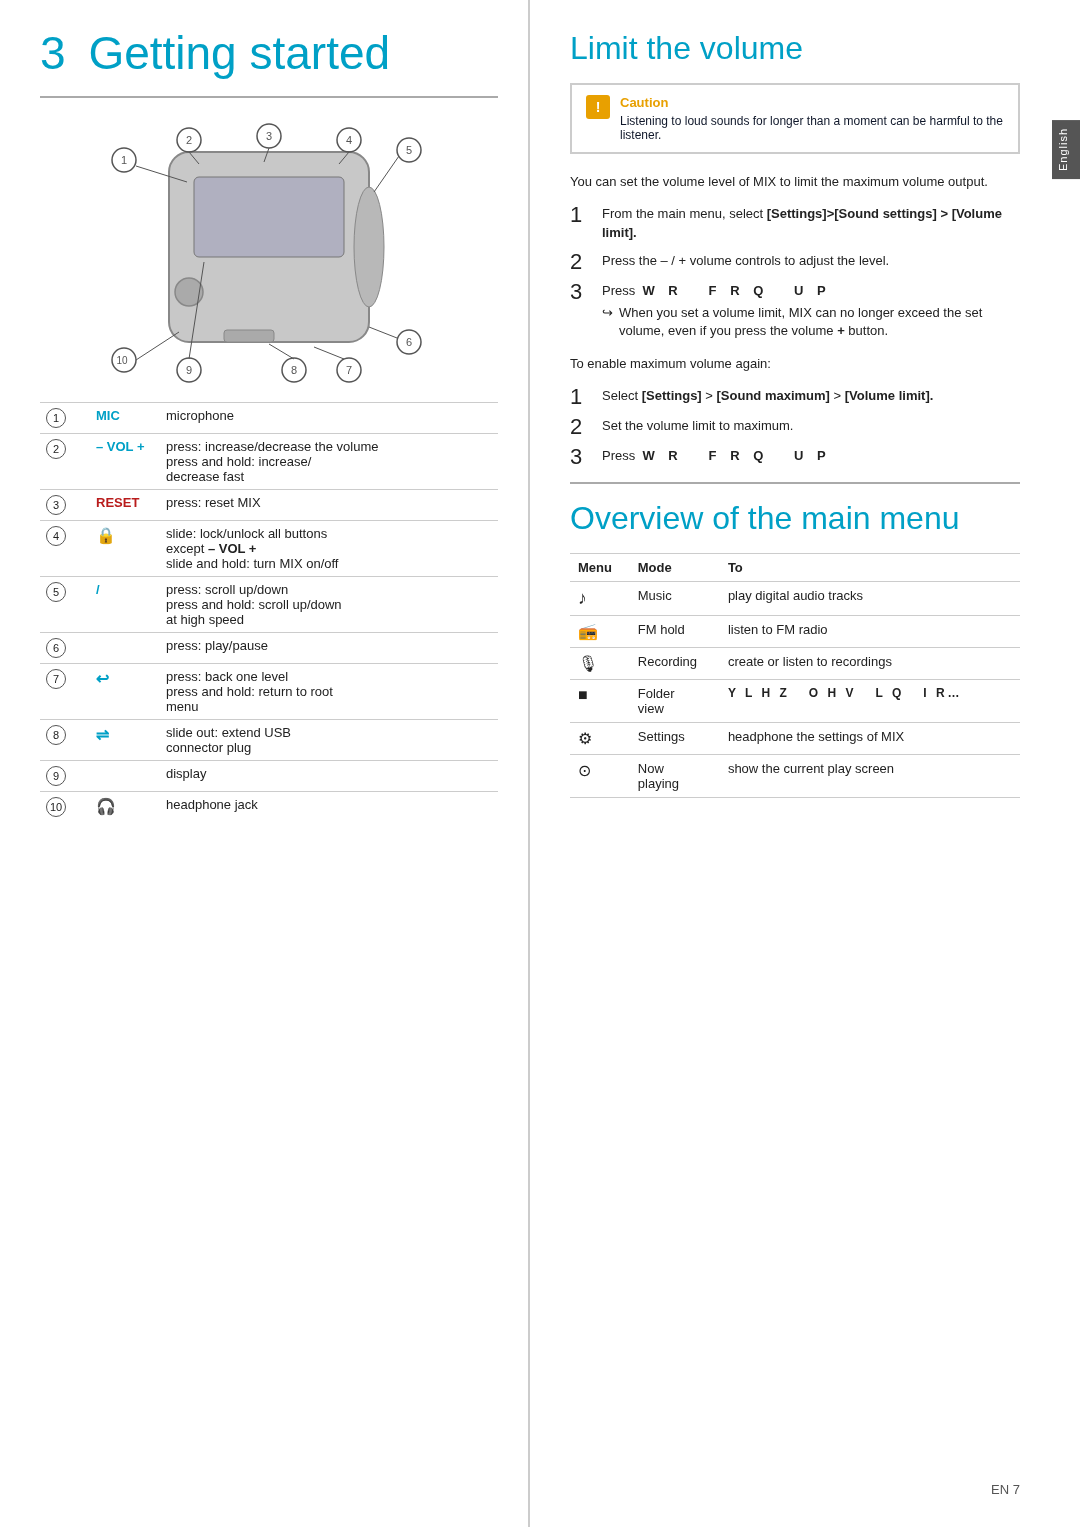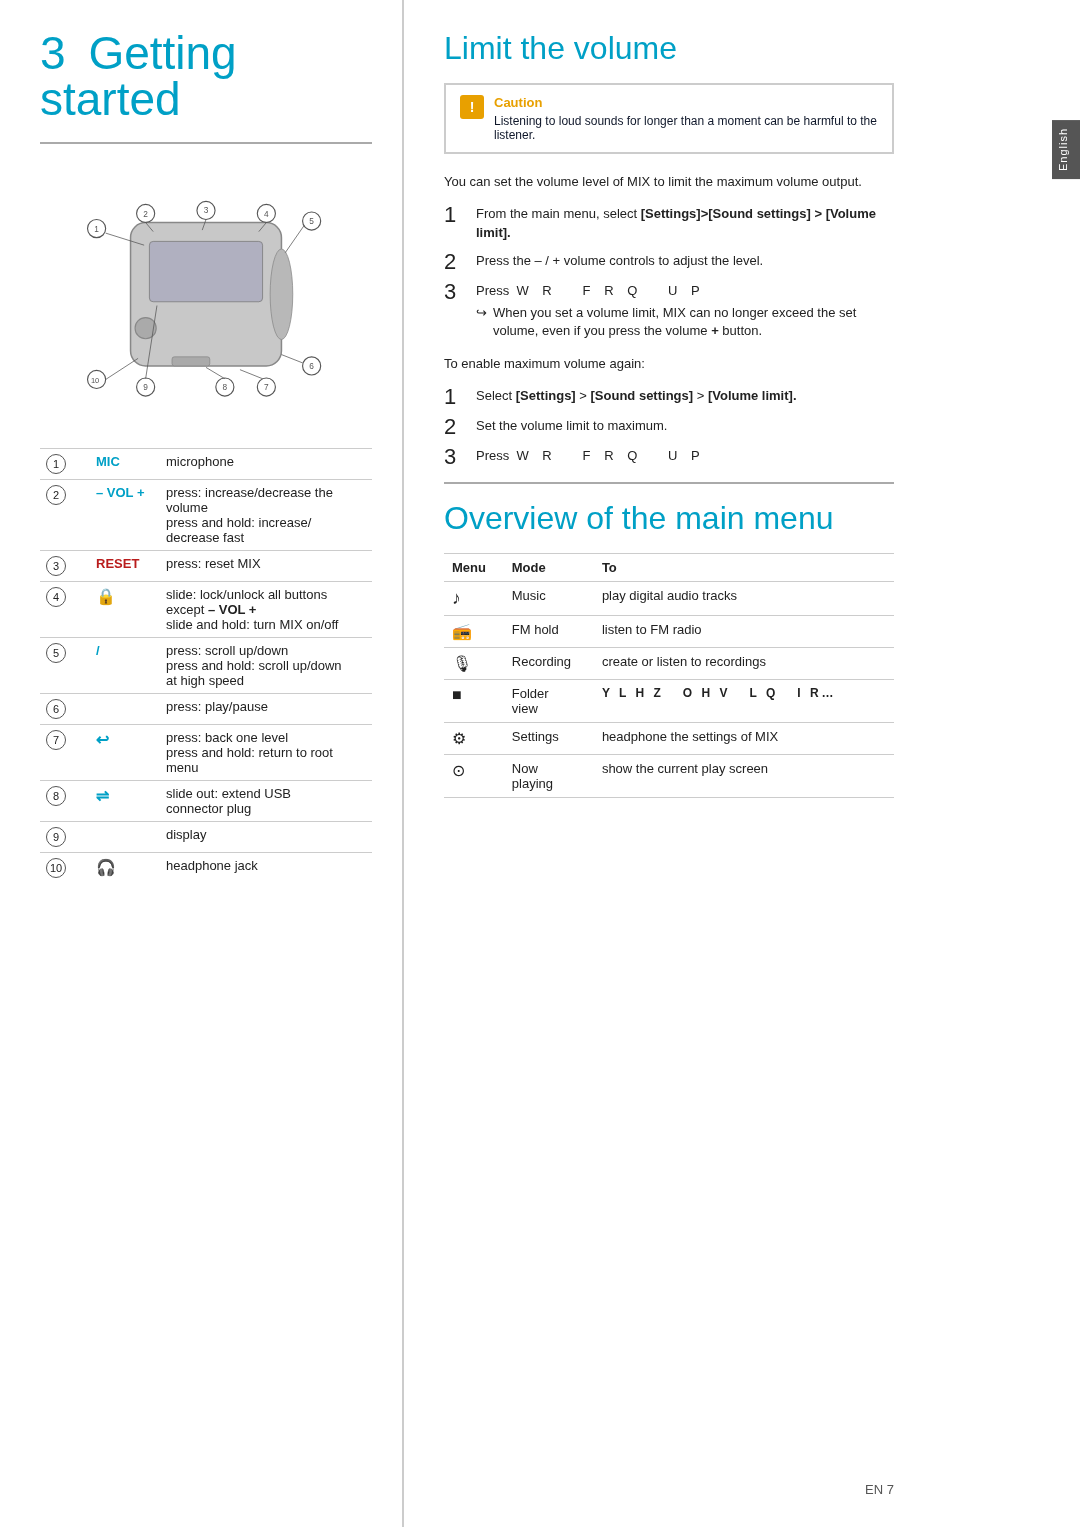--- a/index.html
+++ b/index.html
@@ -31,21 +31,21 @@
       writing-mode: vertical-rl;
       transform: rotate(180deg);
       font-size: 11px;
       padding: 8px 5px;
       letter-spacing: 1px;
       z-index: 10;
     }
 
     
     .left-col {
-      width: 404px;
+      width: 530px;
       padding: 30px 30px 30px 40px;
       border-right: 2px solid #ccc;
     }
 
     .right-col {
       width: 540px;
       padding: 30px 50px 30px 40px;
       position: relative;
     }
 
@@ -214,21 +214,21 @@
     }
 
     .arrow-right {
       font-size: 13px;
       flex-shrink: 0;
     }
 
     .spaced-text {
       letter-spacing: 5px;
       font-size: 13px;
-      font-weight: normal;
+      font-weight: bold;
     }
 
     
     .main-menu-section {
       margin-top: 16px;
     }
 
     .main-menu-table {
       width: 100%;
       border-collapse: collapse;
@@ -431,21 +431,21 @@
             </div>
           </div>
         </div>
       </div>
 
       <p class="body-text">To enable maximum volume again:</p>
 
       <div class="numbered-steps">
         <div class="step-item">
           <div class="step-num">1</div>
-          <div class="step-text">Select <strong>[Settings]</strong> &gt; <strong>[Sound settings]</strong> &gt; <strong>[Volume limit].</strong></div>
+          <div class="step-text">Select <strong>[Settings]</strong> &gt; <strong>[Sound maximum]</strong> &gt; <strong>[Volume limit].</strong></div>
         </div>
         <div class="step-item">
           <div class="step-num">2</div>
           <div class="step-text">Set the volume limit to maximum.</div>
         </div>
         <div class="step-item">
           <div class="step-num">3</div>
           <div class="step-text">Press &nbsp;<span class="spaced-text">W R &nbsp; F R Q &nbsp; U P</span></div>
         </div>
       </div>

